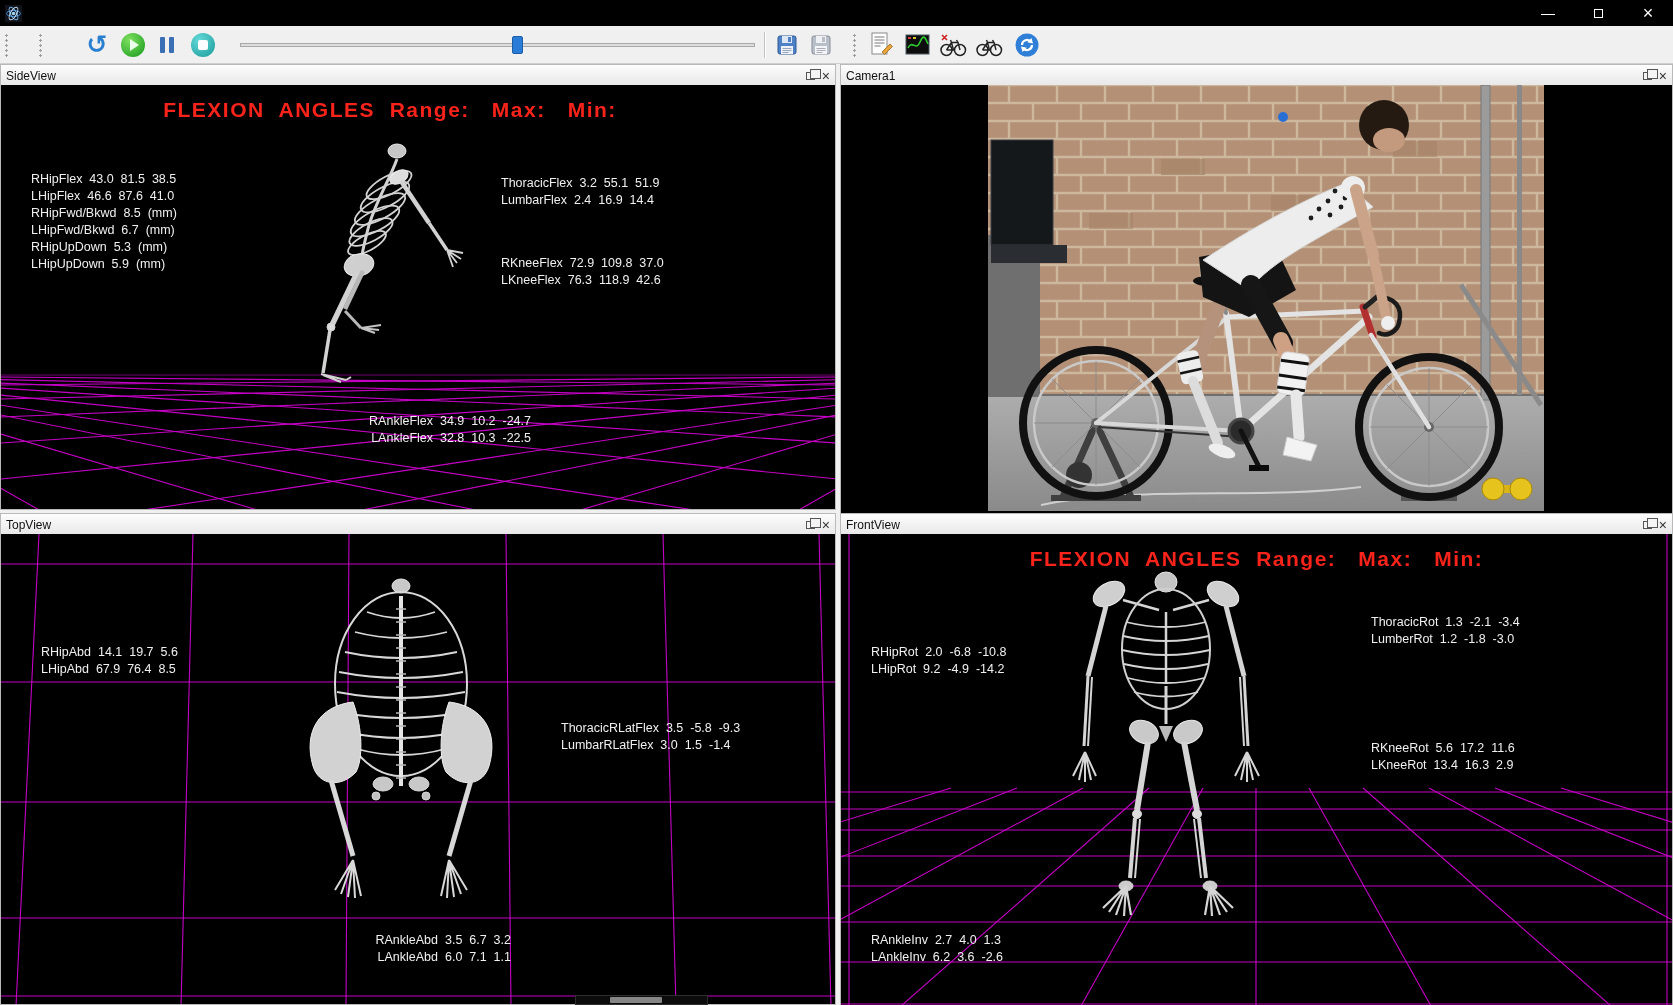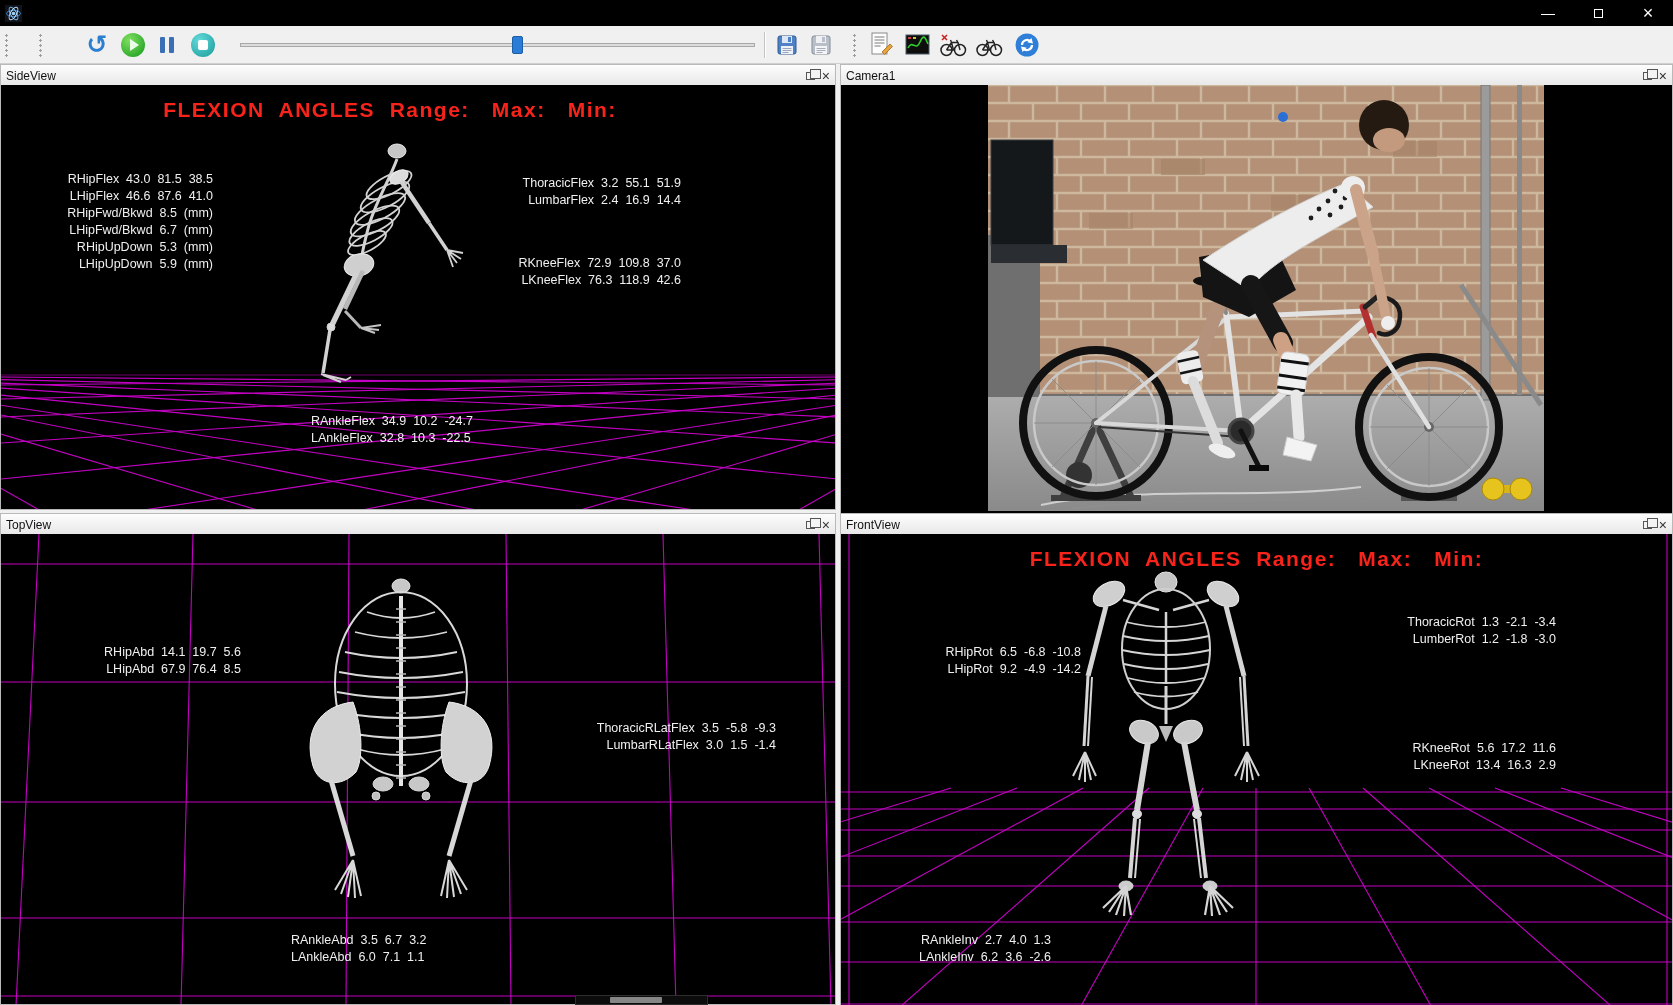--- a/index.html
+++ b/index.html
@@ -41,23 +41,23 @@
   .ph-icons{margin-left:auto;display:flex;align-items:center;gap:7px}
   .float-ic{width:9px;height:8px;border:1px solid #555;position:relative;background:#f4f4f4}
   .float-ic::before{content:"";position:absolute;top:-4px;left:3px;width:9px;height:8px;border:1px solid #555;background:#f4f4f4}
   .close-ic{font-size:14px;line-height:14px;color:#333}
   .panel-body{position:absolute;top:20px;left:0;right:0;bottom:0;background:#000;overflow:hidden}
   .panel-body svg{position:absolute;left:0;top:0}
 
   
   .view-heading{position:absolute;top:13px;left:0;right:0;text-align:center;font-size:21px;font-weight:bold;color:#f8231a;letter-spacing:1.5px;white-space:pre;z-index:5}
   .shift-left{transform:translateX(-28px)}
-  .stat-block{position:absolute;text-align:right;z-index:5}
+  .stat-block{position:absolute;text-align:left;z-index:5}
   .stat{color:#f0f0f0;font-size:12.5px;line-height:17px;white-space:pre}
-  .stat-center{text-align:left}
+  .stat-center{text-align:right}
 
   
   .timeline-bar{position:absolute;left:575px;top:995px;width:133px;height:10px;background:#0c0c0c;border:1px solid #2e2e2e;z-index:40}
   .timeline-bar .thumb{position:absolute;left:34px;top:1px;width:52px;height:6px;background:#868686;border-radius:1px}
 </style>
 </head>
 <body>
 
 <div class="titlebar">
   <svg class="app-icon" viewBox="0 0 17 17">
@@ -523,21 +523,21 @@
         <line x1="358" y1="284" x2="365" y2="344" stroke-width="4"></line>
         <line x1="353" y1="285" x2="360" y2="344" stroke-width="2"></line>
         <ellipse cx="285" cy="352" rx="7" ry="5" fill="#cccccc"></ellipse>
         <path d="M285 352 L262 374 M285 352 L268 378 M285 352 L275 381 M285 352 L283 382 M285 352 L290 381" stroke-width="2.2"></path>
         <ellipse cx="369" cy="352" rx="7" ry="5" fill="#cccccc"></ellipse>
         <path d="M369 352 L392 374 M369 352 L386 378 M369 352 L379 381 M369 352 L371 382 M369 352 L364 381" stroke-width="2.2"></path>
       </g>
     </svg>
     <div class="view-heading">FLEXION  ANGLES  Range:   Max:   Min:</div>
     <div class="stat-block" style="left:30px;top:110px;width:210px">
-      <div class="stat">RHipRot  6.5  -6.8  -10.8</div>
+      <div class="stat">RHipRot  2.0  -6.8  -10.8</div>
       <div class="stat">LHipRot  9.2  -4.9  -14.2</div>
     </div>
     <div class="stat-block" style="left:530px;top:80px;width:185px">
       <div class="stat">ThoracicRot  1.3  -2.1  -3.4</div>
       <div class="stat">LumberRot  1.2  -1.8  -3.0</div>
     </div>
     <div class="stat-block" style="left:530px;top:206px;width:185px">
       <div class="stat">RKneeRot  5.6  17.2  11.6</div>
       <div class="stat">LKneeRot  13.4  16.3  2.9</div>
     </div>

